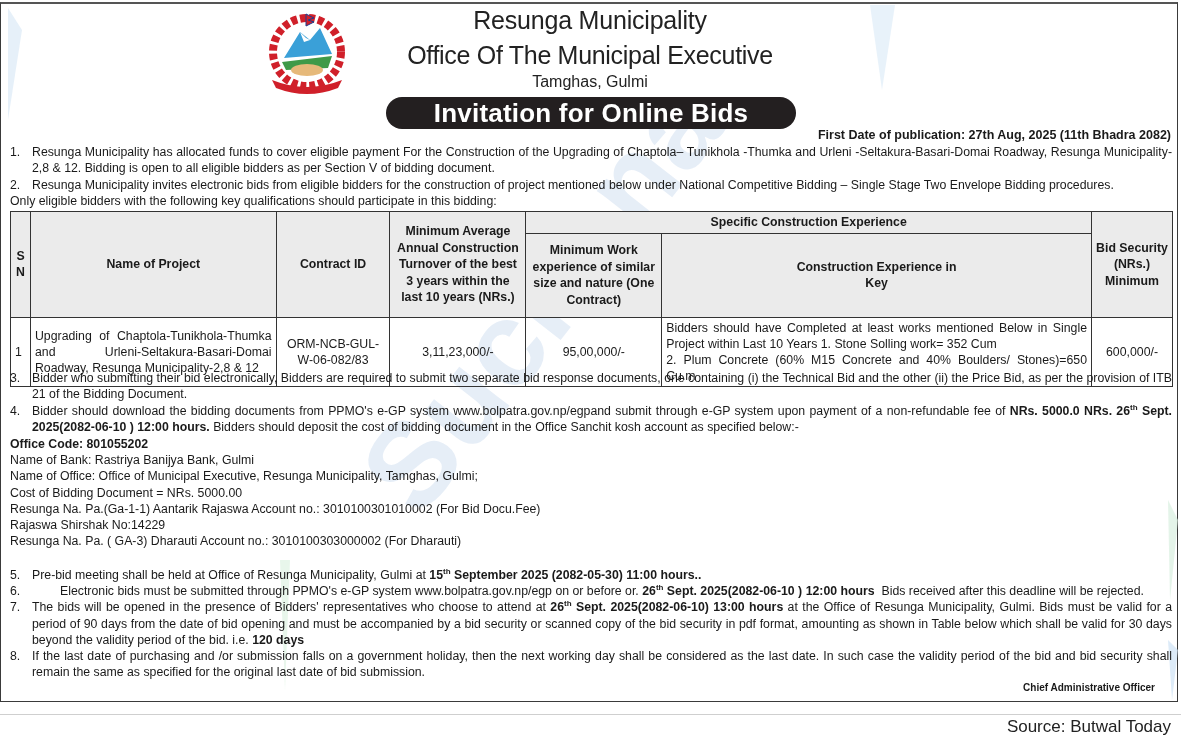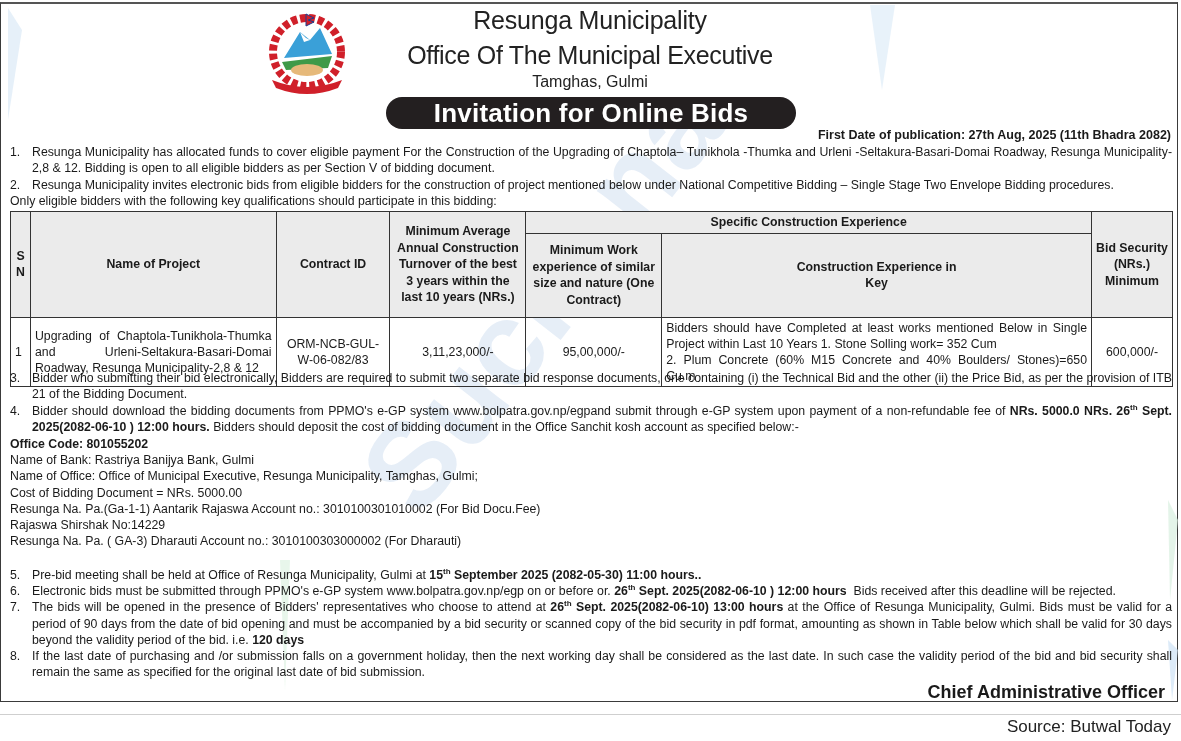--- a/index.html
+++ b/index.html
@@ -31,21 +31,21 @@
   .p2 { top: 177px; }
   table.bids { position: absolute; left: 10px; top: 211px; width: 1163px; border-collapse: collapse; font-size: 12.3px; }
   table.bids th, table.bids td { border: 1.5px solid #333; padding: 2px 4px; }
   table.bids th { background: #ebebeb; font-weight: bold; text-align: center; line-height: 16.5px; }
   table.bids td { line-height: 16.2px; vertical-align: middle; text-align: center; }
   td.left { text-align: justify !important; }
   .p3 { top: 370px; }
   .p4 { top: 403px; }
   .bank { top: 436px; }
   .p5 { top: 567px; }
-  .signature { position: absolute; right: 16px; top: 682px; font-weight: bold; font-size: 18px; }
+  .signature { position: absolute; right: 26px; top: 682px; font-weight: bold; font-size: 10px; }
 
   .wm { position: absolute; pointer-events: none; }
 </style>
 </head>
 <body>
 
 <div class="frame"></div>
 
 <svg class="wm" style="left:0;top:0" width="1181" height="741">
   <polygon points="8,8 22,30 8,120" fill="#dbe9f6" opacity="0.7"></polygon>
@@ -150,21 +150,21 @@
   <div>Resunga  Na. Pa. ( GA-3) Dharauti Account no.: 3010100303000002 (For Dharauti)</div>
 </div>
 
 <div class="body-text p5">
   <div class="item">
     <span class="num">5.</span>
     <span class="txt" style="text-align:left"><span>Pre-bid meeting shall be held at Office of Resunga Municipality, Gulmi at </span><span class="b">15</span><sup class="b">th</sup><span class="b"> September 2025 (2082-05-30) 11:00 hours..</span></span>
   </div>
   <div class="item">
     <span class="num">6.</span>
-    <span class="txt" style="text-align:left;white-space:pre-wrap"><span>Electronic bids must be submitted through PPMO's e-GP system www.bolpatra.gov.np/egp on or before or. </span><span class="b">26</span><sup class="b">th</sup><span class="b"> Sept. 2025(2082-06-10 ) 12:00 hours</span><span>  Bids received after this deadline will be rejected.</span></span>
+    <span class="txt" style="text-align:center;white-space:pre-wrap"><span>Electronic bids must be submitted through PPMO's e-GP system www.bolpatra.gov.np/egp on or before or. </span><span class="b">26</span><sup class="b">th</sup><span class="b"> Sept. 2025(2082-06-10 ) 12:00 hours</span><span>  Bids received after this deadline will be rejected.</span></span>
   </div>
   <div class="item">
     <span class="num">7.</span>
     <span class="txt"><span>The bids will be opened in the presence of Bidders' representatives who choose to attend at  </span><span class="b">26</span><sup class="b">th</sup><span class="b"> Sept. 2025(2082-06-10) 13:00 hours</span><span> at the Office of Resunga Municipality, Gulmi. Bids must be valid for a period of 90 days from the date of bid opening and must be accompanied by a bid security or scanned copy of the bid security in pdf format, amounting as shown in Table below which shall be valid for 30 days beyond the validity period of the bid. i.e. </span><span class="b">120 days</span></span>
   </div>
   <div class="item">
     <span class="num">8.</span>
     <span class="txt">If the last date of purchasing and /or submission falls on a government holiday, then the next working day shall be considered as the last date. In such case the validity period of the bid and bid security shall remain the same as specified for the original last date of bid submission.</span>
   </div>
 </div>

